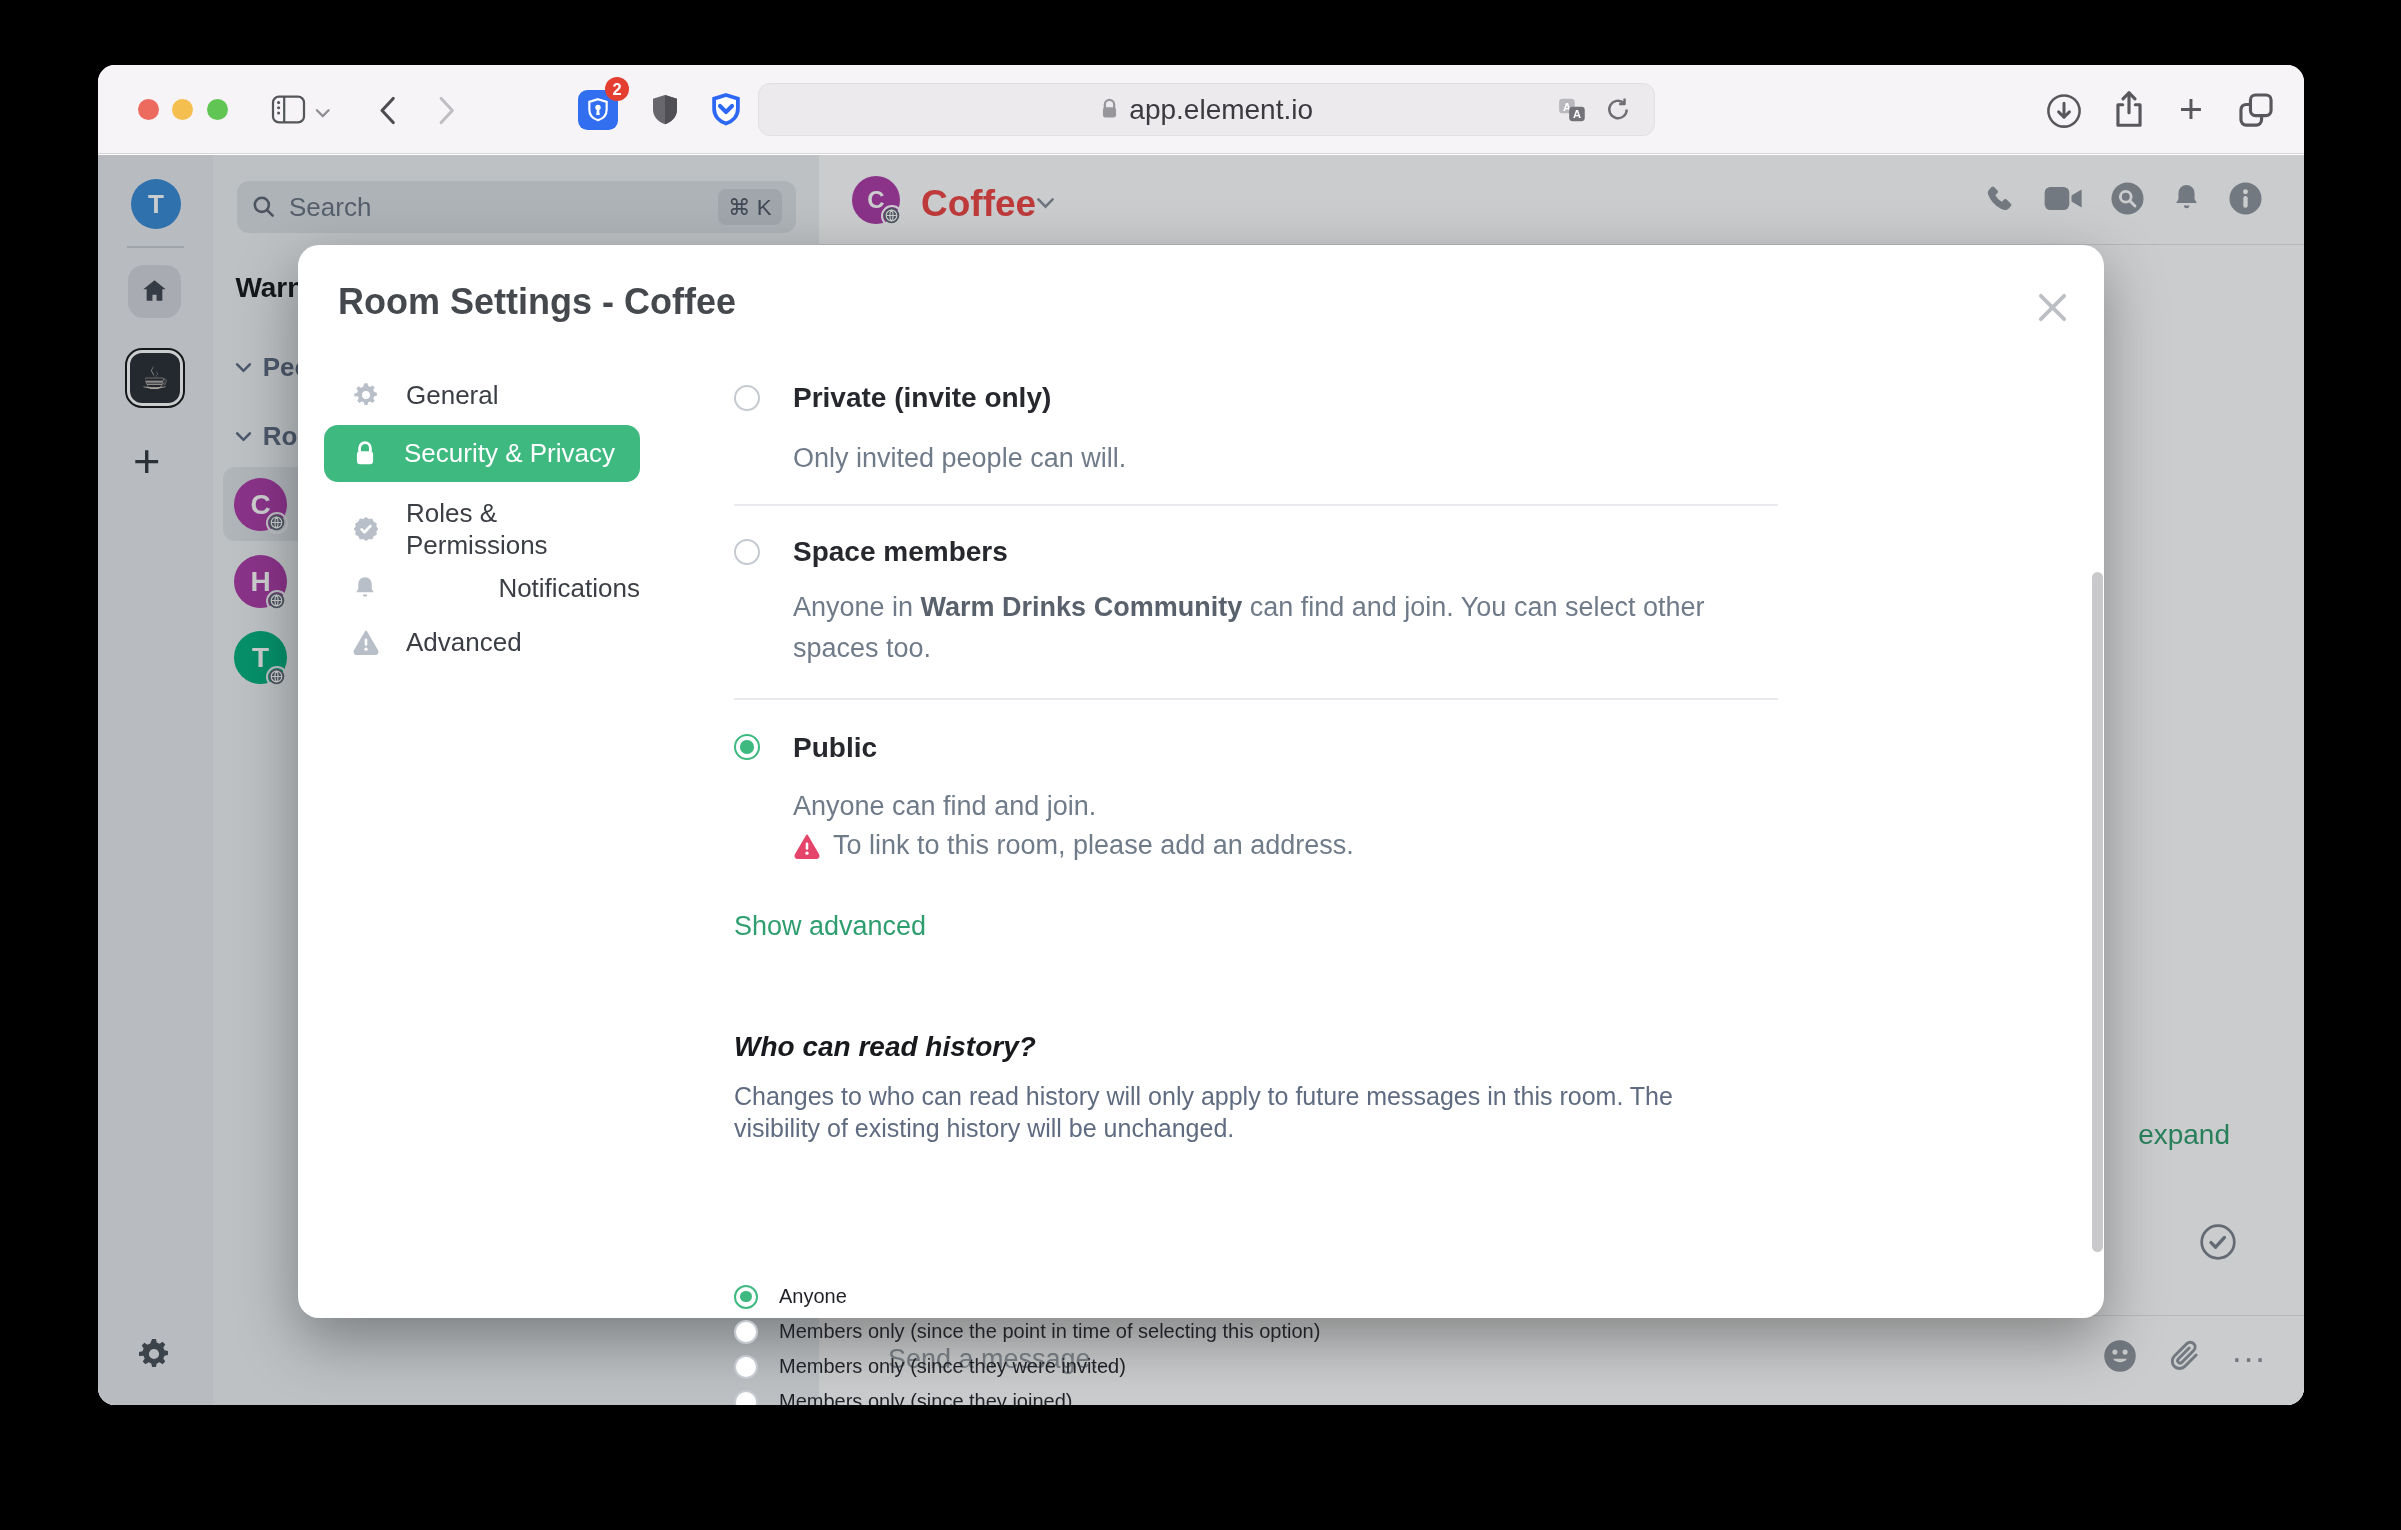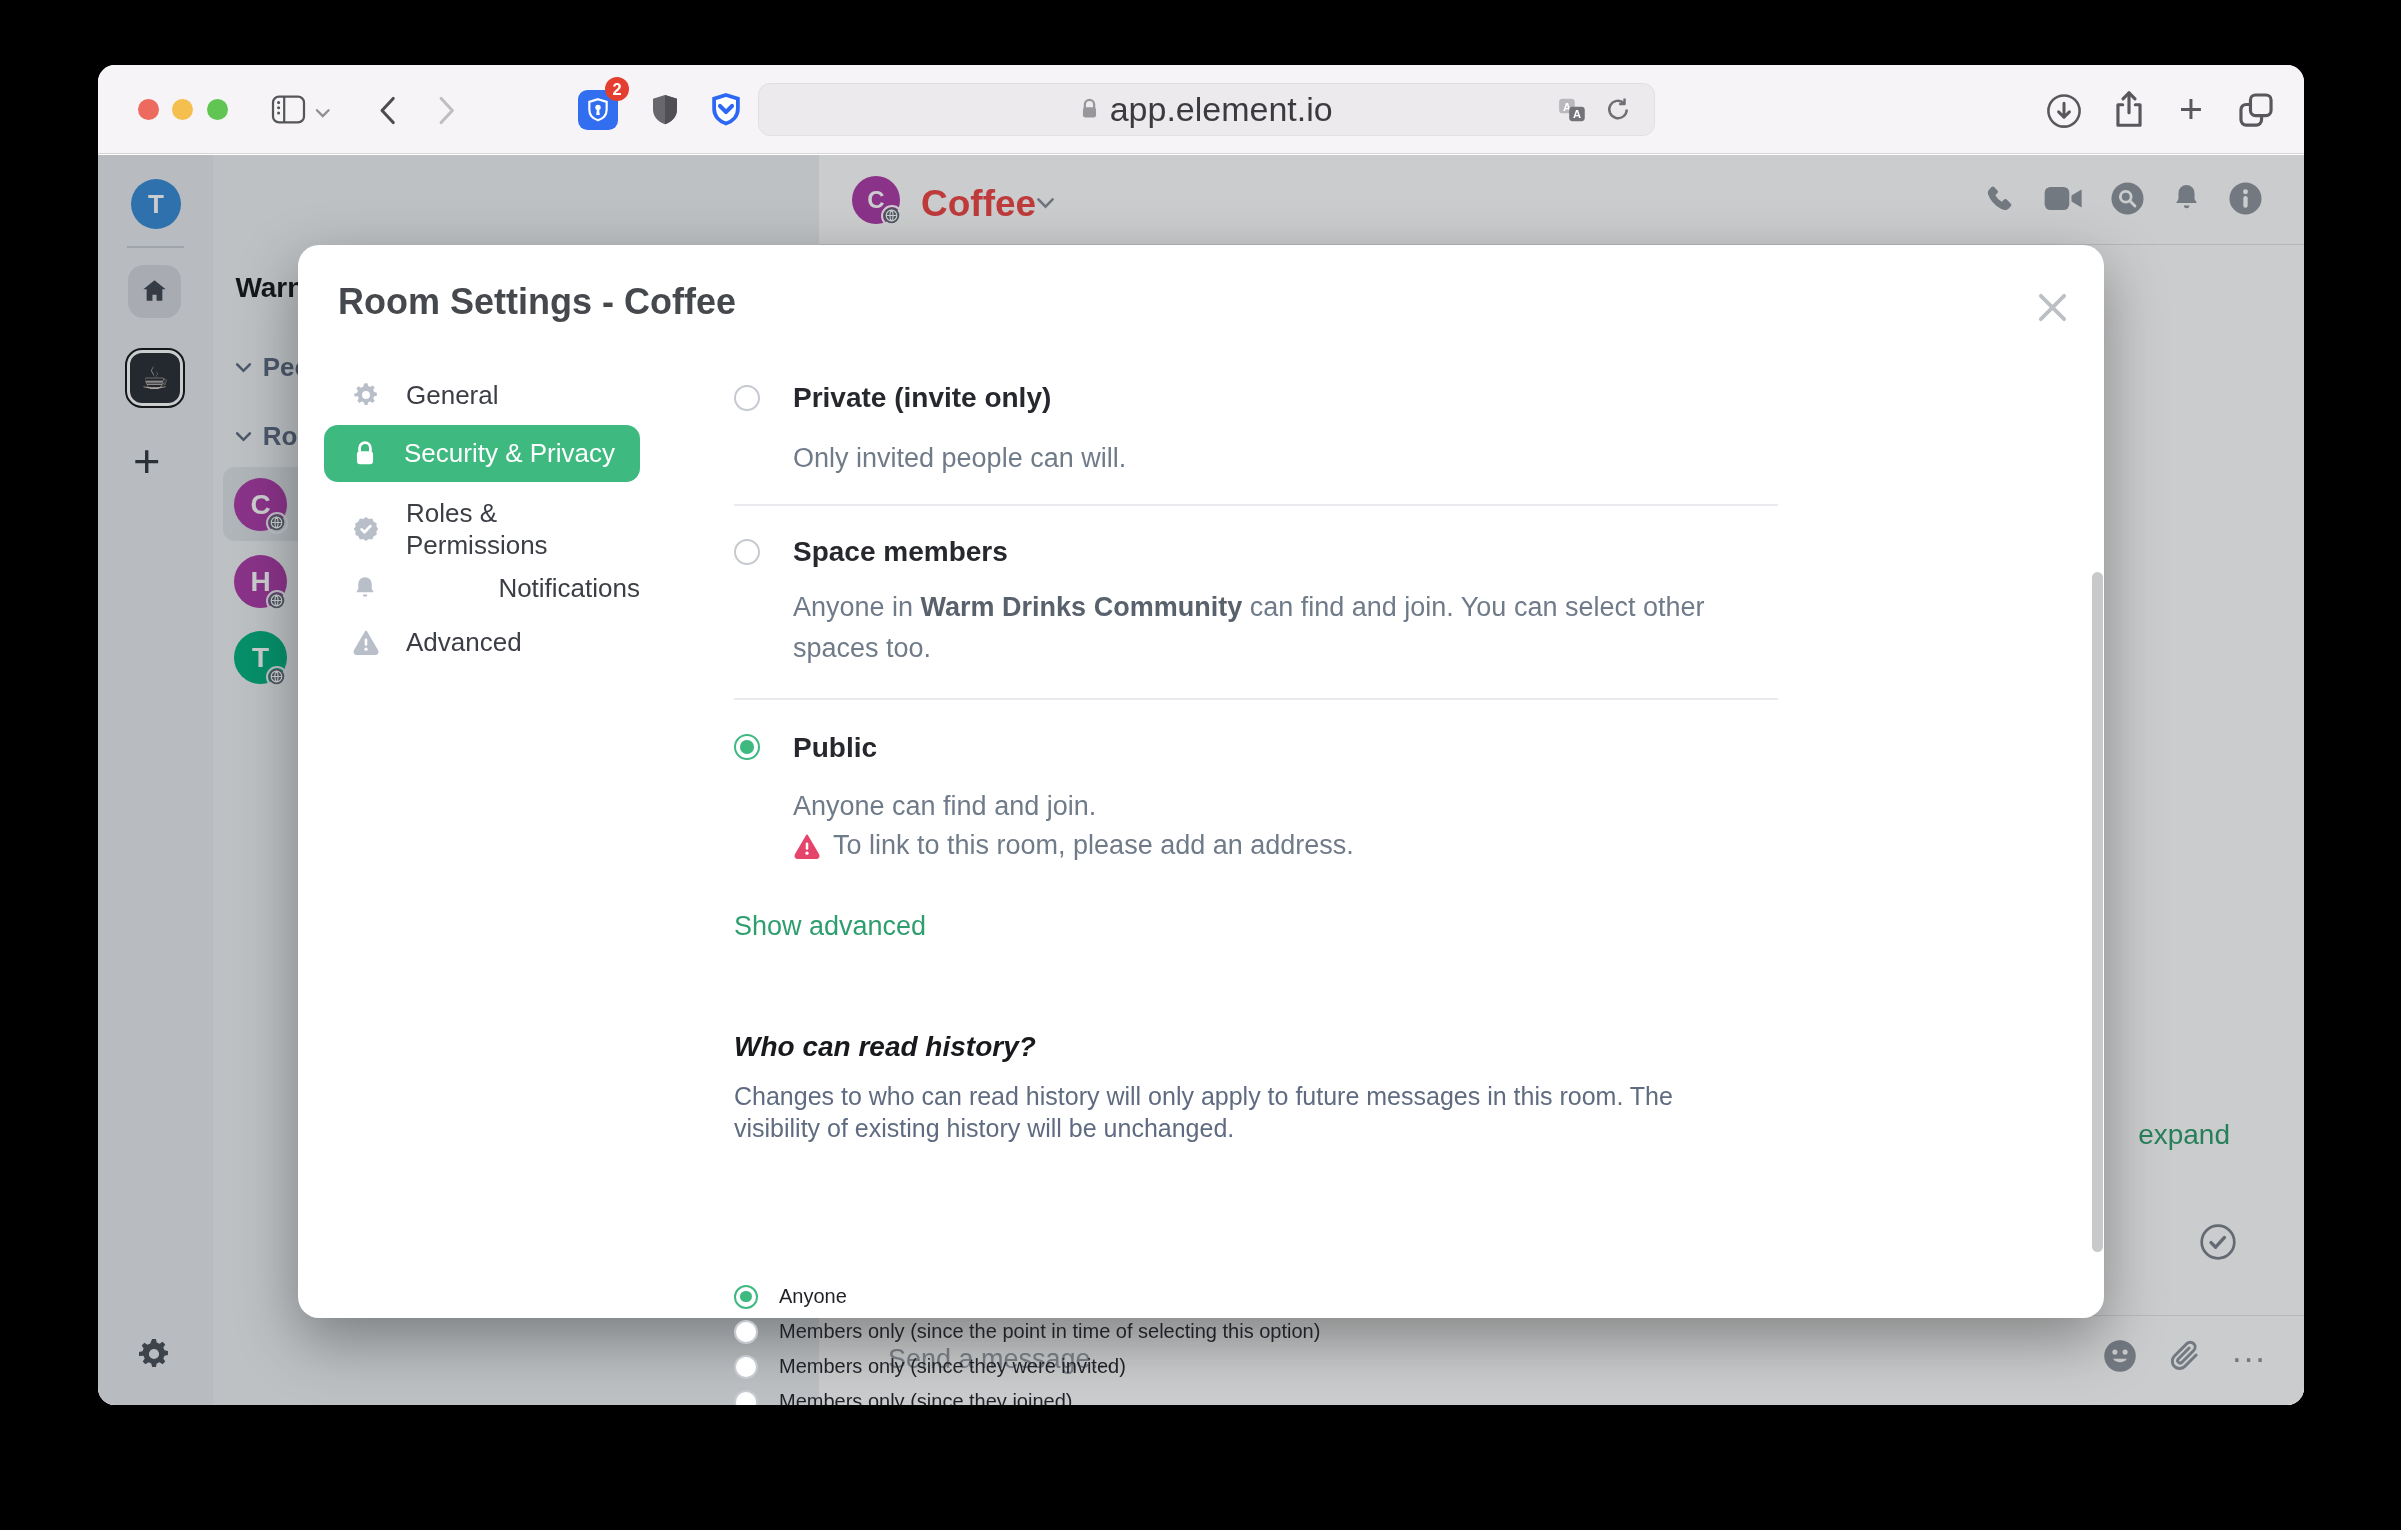--- a/index.html
+++ b/index.html
@@ -3,21 +3,21 @@
 <meta charset="utf-8">
 <style>
   html,body{margin:0;padding:0;background:#000;}
   *{box-sizing:border-box;font-family:"Liberation Sans","DejaVu Sans",sans-serif;}
   .screen{position:relative;width:2401px;height:1530px;background:#000;overflow:hidden;}
   .window{position:absolute;left:98px;top:65px;width:2206px;height:1340px;border-radius:17px;overflow:hidden;background:#fff;box-shadow:0 35px 104px rgba(0,0,0,.6);}
   
   .toolbar{position:absolute;left:0;top:0;width:100%;height:89px;background:#f6f4f6;border-bottom:0.9px solid #d7d5d8;}
   .tl{position:absolute;top:34px;width:21px;height:21px;border-radius:50%;}
   .urlpill{position:absolute;left:660px;top:18px;width:897px;height:53px;background:#eceaed;border:0.9px solid #e1dfe2;border-radius:12px;display:flex;align-items:center;justify-content:center;gap:10.4px;}
-  .urltext{font-size:34px;color:#3b3b3f;}
+  .urltext{font-size:28px;color:#3b3b3f;}
   .tbicon{position:absolute;top:26px;}
   
   .content{position:absolute;left:0;top:90px;width:2206px;height:1250px;background:#fff;}
   .rail{position:absolute;left:0;top:0;width:115px;height:100%;background:#e7eaed;}
   .listpanel{position:absolute;left:115px;top:0;width:606px;height:100%;background:#eef1f4;}
   .main{position:absolute;left:721px;top:0;width:1485px;height:100%;background:#ffffff;}
   .mainheader{position:absolute;left:0;top:0;width:100%;height:90px;border-bottom:0.9px solid #e3e5e8;}
   .overlay{position:absolute;inset:0;background:rgba(18,22,28,0.22);z-index:5;}
   .circ{border-radius:50%;display:flex;align-items:center;justify-content:center;color:#fff;font-weight:bold;}
   .badge-globe{position:absolute;right:-3.5px;bottom:-3.5px;width:22.4px;height:22.4px;border-radius:50%;border:2.6px solid #eef1f4;overflow:hidden;}
@@ -161,20 +161,30 @@
         </div>
         <div style="position:absolute;left:35px;top:278px;font-size:47px;color:#33383e;">+</div>
         <span style="position:absolute;left:38px;top:1181px;">
           <svg width="36" height="36" viewBox="0 0 24 24">
               <path fill-rule="evenodd" fill="#4a5058" d="M10.7 2h2.6l.5 2.3 1.9.8 2-1.3 1.8 1.8-1.3 2 .8 1.9 2.3.5v2.6l-2.3.5-.8 1.9 1.3 2-1.8 1.8-2-1.3-1.9.8-.5 2.3h-2.6l-.5-2.3-1.9-.8-2 1.3-1.8-1.8 1.3-2-.8-1.9L2 13.3v-2.6l2.3-.5.8-1.9-1.3-2 1.8-1.8 2 1.3 1.9-.8zM12 8.6a3.4 3.4 0 1 0 0 6.8 3.4 3.4 0 0 0 0-6.8z"></path>
             </svg>
         </span>
       </div>
 
       <div class="listpanel">
+        <div class="searchpill">
+          <span style="display:flex;">
+            <svg width="26" height="26" viewBox="0 0 24 24" fill="none" stroke="#5d6673" stroke-width="2.4">
+                <circle cx="10" cy="10" r="6.5"></circle>
+                <path d="M15 15l5 5" stroke-linecap="round"></path>
+              </svg>
+          </span>
+          <span style="font-size:26px;color:#6a7483;">Search</span>
+          <span class="kbd">⌘ K</span>
+        </div>
         <div style="position:absolute;left:22.4px;top:117px;font-size:28px;font-weight:bold;color:#17191c;">Warn</div>
 
         <div class="secrow" style="left:22.4px;top:197px;">
           <span style="display:flex;">
               <svg width="17" height="11.2" viewBox="0 0 16 10" fill="none" stroke="#5c6b82" stroke-width="2.4" stroke-linecap="round">
                 <path d="M2 2l6 6 6-6"></path>
               </svg>
             </span>
           <span>Pec</span>
         </div>

